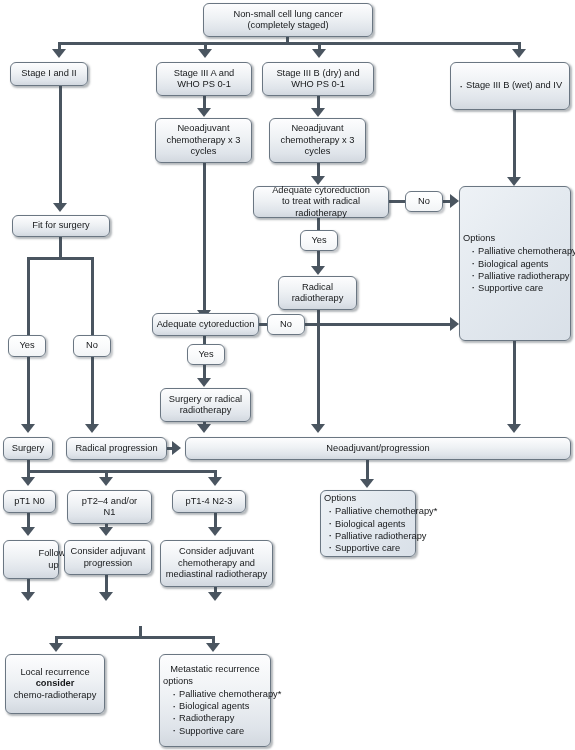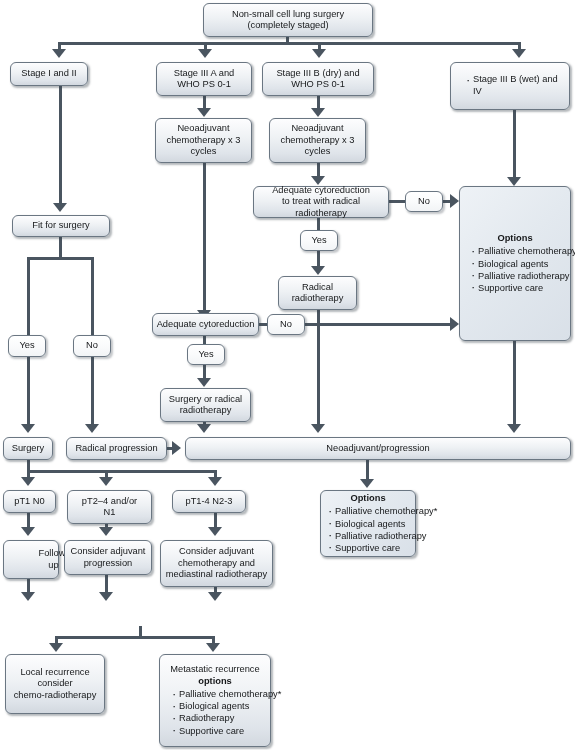--- a/index.html
+++ b/index.html
@@ -19,48 +19,48 @@
   }
   .node.flat{
     background:linear-gradient(180deg,#ffffff 0%,#fafbfc 50%,#f2f4f6 100%);
     box-shadow:1.2px 1.2px 2px rgba(60,70,80,.30);
   }
   .node.bluepanel{
     background:linear-gradient(135deg,#eef2f6 0%,#e3e9ef 45%,#d9e0e8 100%);
   }
   .node.left{justify-content:flex-start;text-align:left;}
   .node .inner{width:100%;}
-  .ttl{font-weight:bold;display:block;text-align:center;margin-bottom:1px;}
+  .ttl{font-weight:normal;display:block;text-align:left;margin-bottom:1px;}
   ul.opts{margin:0;padding:0 0 0 8px;list-style:none;text-align:left;}
   ul.opts li{position:relative;padding-left:7px;line-height:12.2px;white-space:nowrap;}
   ul.opts li:before{content:"\00B7";position:absolute;left:0;top:-0.5px;font-size:13px;line-height:12px;}
   ul.bul{margin:0;padding:0;list-style:none;text-align:left;}
   ul.bul li{position:relative;padding-left:7px;line-height:11.6px;}
   ul.bul li:before{content:"\00B7";position:absolute;left:0;top:-0.5px;font-size:13px;line-height:11.4px;}
-  .b{font-weight:normal;}
+  .b{font-weight:bold;}
 
   
   .ln{position:absolute;background:#4a5560;z-index:1;}
   .vl{width:3px;}
   .hl{height:3px;}
   .arw{position:absolute;width:0;height:0;z-index:2;
        border-left:7px solid transparent;border-right:7px solid transparent;
        border-top:9px solid #4a5560;}
   .arwR{position:absolute;width:0;height:0;z-index:2;
        border-top:7px solid transparent;border-bottom:7px solid transparent;
        border-left:9px solid #4a5560;}
 </style>
 </head>
 <body>
 
 <div id="chart">
 
   <div class="node" style="left:203px;top:3px;width:170px;height:34px;">
     <div class="inner">
-      <span>Non-small cell lung surgery</span><br>
+      <span>Non-small cell lung cancer</span><br>
       <span>(completely staged)</span>
     </div>
   </div>
 
   <div class="ln vl" style="left:286px;top:37px;width:3px;height:7px;"></div>
   <div class="ln hl" style="left:58px;top:42px;width:463px;height:3px;"></div>
   <div class="ln vl" style="left:58px;top:42px;height:9px;"></div>
   <div class="ln vl" style="left:204px;top:42px;height:9px;"></div>
   <div class="ln vl" style="left:318px;top:42px;height:9px;"></div>
   <div class="ln vl" style="left:518px;top:42px;height:9px;"></div>
@@ -80,21 +80,21 @@
     </div>
   </div>
 
   <div class="node" style="left:262px;top:62px;width:112px;height:34px;">
     <div class="inner">
       <span>Stage III B (dry) and</span><br>
       <span>WHO PS 0-1</span>
     </div>
   </div>
 
-  <div class="node left" style="left:450px;top:62px;width:120px;height:48px;padding-left:15px;">
+  <div class="node left" style="left:450px;top:62px;width:120px;height:48px;padding-left:8px;">
     <ul class="bul">
       <li>Stage III B (wet) and IV</li>
     </ul>
   </div>
 
   <div class="ln vl" style="left:59px;top:86px;height:118px;"></div>
   <div class="arw" style="left:53px;top:203px;"></div>
 
   <div class="ln vl" style="left:203px;top:96px;height:14px;"></div>
   <div class="arw" style="left:197px;top:108px;"></div>

